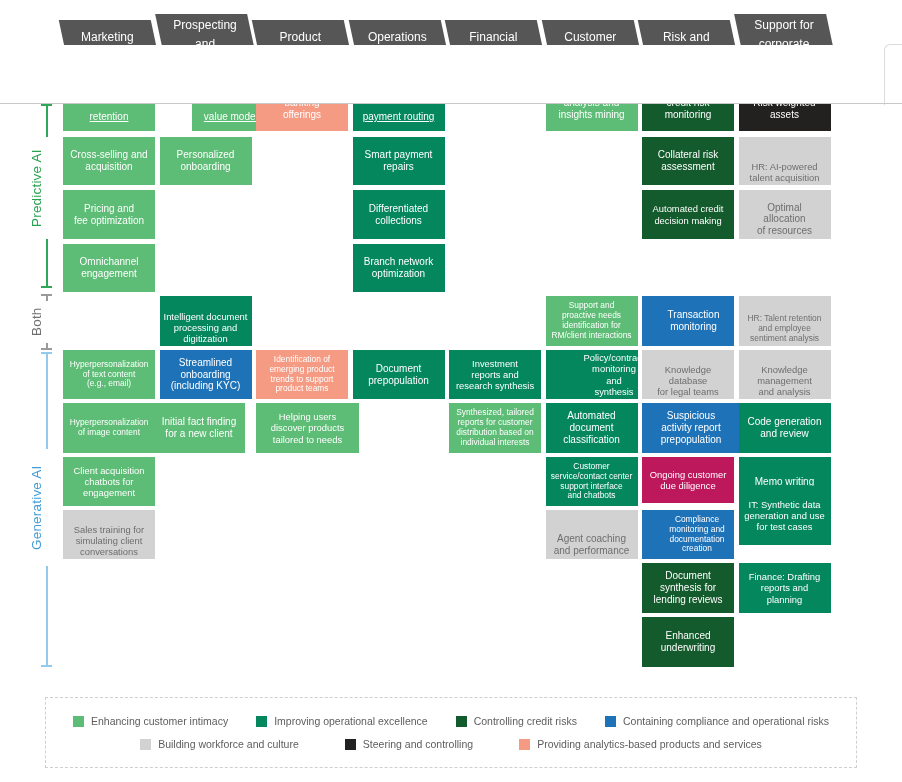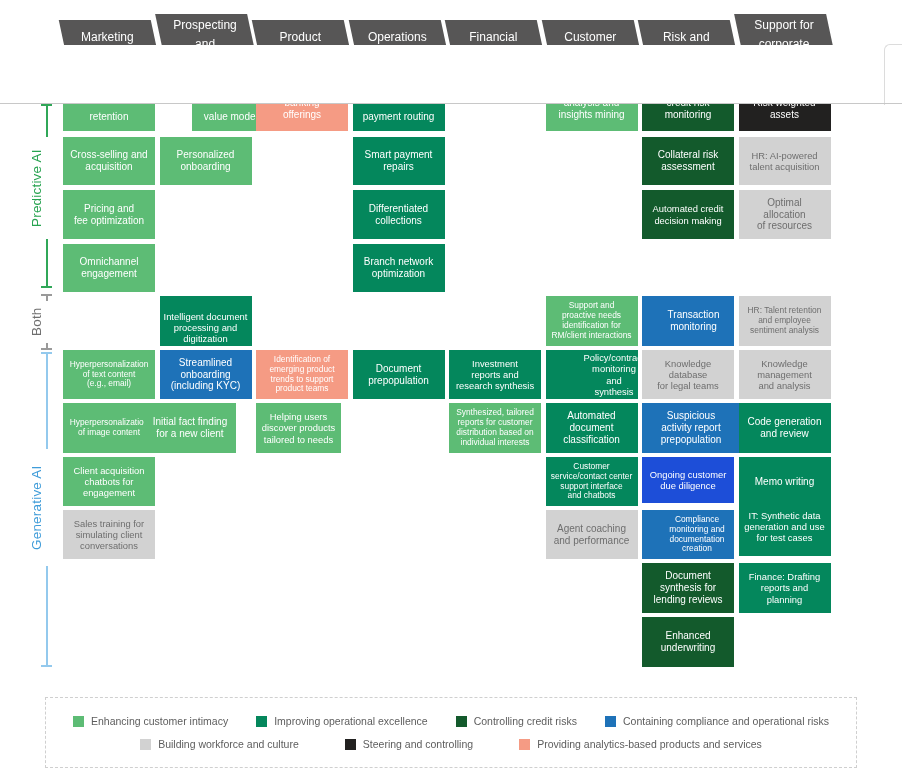--- a/index.html
+++ b/index.html
@@ -33,24 +33,24 @@
   .sec-b .t1{top:294px}.sec-b .s1{top:296px;height:5px}.sec-b .s2{top:343px;height:5px}.sec-b .t2{top:348px}
   .sec-g .tick,.sec-g .seg{background:#93c9ed;}
   .sec-g .vlabel{color:#3f9cd9;top:449px;height:117px;}
   .sec-g .t1{top:352px}.sec-g .s1{top:354px;height:95px}.sec-g .s2{top:566px;height:99px}.sec-g .t2{top:665px}
 
   
   .cell{position:absolute;box-sizing:border-box;display:flex;align-items:center;justify-content:center;
         text-align:center;color:#fff;font-size:10px;line-height:1.18;padding:2px;white-space:pre-line;}
   .cell.md{font-size:9.4px;}
   .cell.sm{font-size:8.4px;}
-  .cell.darktext{color:#6e6e6e;}
+  .cell.darktext{color:#6e6e6e;align-items:flex-end;}
   .cell.clipped{display:block;overflow:hidden;padding:0;}
   .cell.clipped .txt{position:absolute;left:2px;right:2px;text-align:center;line-height:12px;white-space:pre-line;}
-  .cell.clip1 .txt{top:7px;}
+  .cell.clip1 .txt{top:7px;text-decoration:underline;}
   .cell.clip2 .txt{top:-7px;}
 
   
   .legend{position:absolute;left:45px;top:697px;width:812px;height:71px;box-sizing:border-box;
           border:1px dashed #cfcfcf;display:flex;flex-direction:column;justify-content:center;gap:11px;}
   .legend-row{display:flex;justify-content:center;align-items:center;}
   .legend-row.r1{gap:28px;}
   .legend-row.r2{gap:46px;}
   .legend-item{display:flex;align-items:flex-end;gap:7px;font-size:10.5px;color:#5d5d5d;}
   .swatch{width:11px;height:11px;flex:0 0 auto;}
@@ -198,23 +198,23 @@
 monitoring and
 synthesis</span></div>
       <div class="cell md darktext" style="left: 642px; top: 350px; width: 92px; height: 49px; background: rgb(210, 210, 210);"><span class="txt">Knowledge
 database
 for legal teams</span></div>
       <div class="cell md darktext" style="left: 738.5px; top: 350px; width: 92px; height: 49px; background: rgb(210, 210, 210);"><span class="txt">Knowledge
 management
 and analysis</span></div>
       <div class="cell sm" style="left: 63px; top: 403px; width: 92px; height: 50px; background: rgb(93, 188, 117);"><span class="txt">Hyperpersonalization
 of image content</span></div>
-      <div class="cell" style="left: 144px; top: 403px; width: 92px; height: 50px; background: rgb(93, 188, 117);"><span class="txt">Initial fact finding
+      <div class="cell" style="left: 153px; top: 403px; width: 92px; height: 50px; background: rgb(93, 188, 117);"><span class="txt">Initial fact finding
 for a new client</span></div>
-      <div class="cell md" style="left: 256px; top: 403px; width: 85px; height: 50px; background: rgb(93, 188, 117);"><span class="txt">Helping users
+      <div class="cell md" style="left: 256px; top: 403px; width: 103px; height: 50px; background: rgb(93, 188, 117);"><span class="txt">Helping users
 discover products
 tailored to needs</span></div>
       <div class="cell sm" style="left: 449px; top: 403px; width: 92px; height: 50px; background: rgb(93, 188, 117);"><span class="txt">Synthesized, tailored
 reports for customer
 distribution based on
 individual interests</span></div>
       <div class="cell" style="left: 545.5px; top: 403px; width: 92px; height: 50px; background: rgb(4, 135, 92);"><span class="txt">Automated
 document
 classification</span></div>
       <div class="cell" style="left: 642px; top: 403px; width: 98px; height: 50px; background: rgb(30, 114, 184);"><span class="txt">Suspicious
@@ -222,33 +222,33 @@
 prepopulation</span></div>
       <div class="cell" style="left: 738.5px; top: 403px; width: 92px; height: 50px; background: rgb(4, 135, 92);"><span class="txt">Code generation
 and review</span></div>
       <div class="cell md" style="left: 63px; top: 457px; width: 92px; height: 49px; background: rgb(93, 188, 117);"><span class="txt">Client acquisition
 chatbots for
 engagement</span></div>
       <div class="cell sm" style="left: 545.5px; top: 457px; width: 92px; height: 49px; background: rgb(4, 135, 92);"><span class="txt">Customer
 service/contact center
 support interface
 and chatbots</span></div>
-      <div class="cell md" style="left: 642px; top: 457px; width: 92px; height: 46px; background: #1d4ed8;"><span class="txt">Ongoing customer
+      <div class="cell md" style="left: 642px; top: 457px; width: 92px; height: 46px; background: #be185d;"><span class="txt">Ongoing customer
 due diligence</span></div>
       <div class="cell" style="left: 738.5px; top: 457px; width: 92px; height: 49px; background: rgb(4, 135, 92);"><span class="txt">Memo writing</span></div>
       <div class="cell md darktext" style="left: 63px; top: 510px; width: 92px; height: 49px; background: rgb(210, 210, 210);"><span class="txt">Sales training for
 simulating client
 conversations</span></div>
       <div class="cell darktext" style="left: 545.5px; top: 510px; width: 92px; height: 49px; background: rgb(210, 210, 210);"><span class="txt">Agent coaching
 and performance</span></div>
       <div class="cell sm" style="left: 642px; top: 510px; width: 92px; height: 49px; background: rgb(30, 114, 184); padding-left: 20px;"><span class="txt">Compliance
 monitoring and
 documentation
 creation</span></div>
-      <div class="cell md" style="left: 738.5px; top: 497px; width: 92px; height: 59px; background: rgb(4, 135, 92);"><span class="txt">IT: Synthetic data
+      <div class="cell md" style="left: 738.5px; top: 486px; width: 92px; height: 59px; background: rgb(4, 135, 92);"><span class="txt">IT: Synthetic data
 generation and use
 for test cases</span></div>
       <div class="cell" style="left: 642px; top: 563px; width: 92px; height: 50px; background: rgb(19, 90, 44);"><span class="txt">Document
 synthesis for
 lending reviews</span></div>
       <div class="cell md" style="left: 738.5px; top: 563px; width: 92px; height: 50px; background: rgb(4, 135, 92);"><span class="txt">Finance: Drafting
 reports and
 planning</span></div>
       <div class="cell" style="left: 642px; top: 617px; width: 92px; height: 50px; background: rgb(19, 90, 44);"><span class="txt">Enhanced
 underwriting</span></div>

